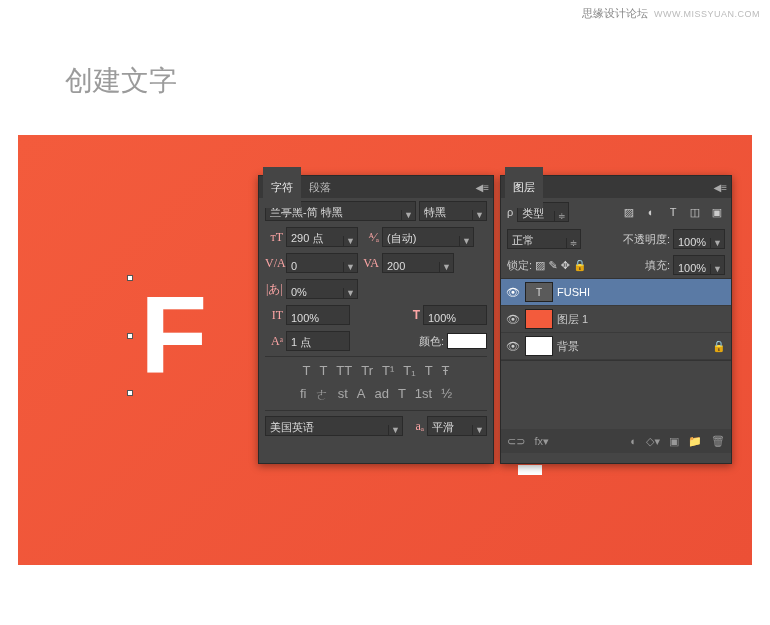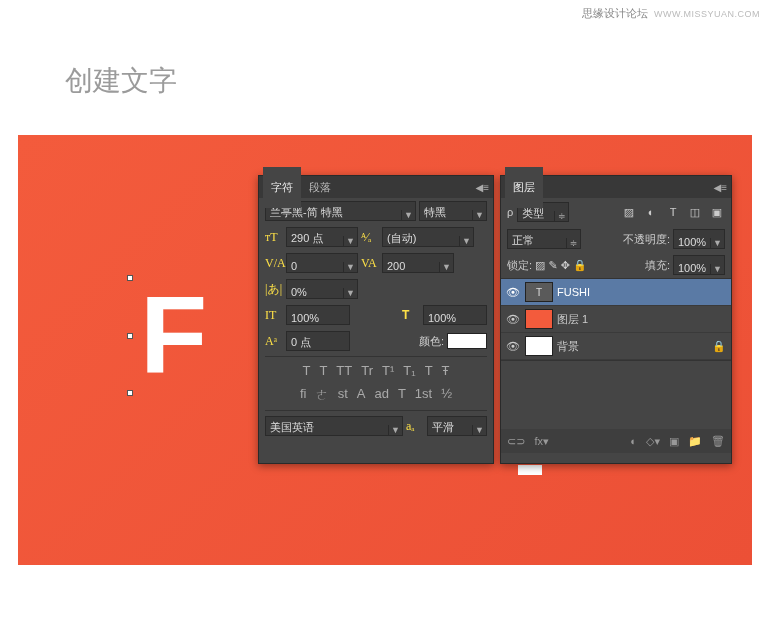--- a/index.html
+++ b/index.html
@@ -23,21 +23,21 @@
   .tabbar { display: flex; align-items: center; background: #383838; height: 22px; padding-left: 4px; position: relative; }
   .tab { padding: 13px 8px; font-size: 11px; color: #bbb; }
   .tab.active { background: #454545; color: #eee; }
   .tab-menu { position: absolute; right: 4px; font-size: 10px; color: #aaa; }
 
   .row { display: flex; align-items: center; gap: 3px; padding: 3px 6px; }
   .field { display: flex; align-items: flex-end; background: #3a3a3a; border: 1px solid #2a2a2a; height: 20px; }
   .field.grow { flex: 1; }
   .field input, .field .val { background: transparent; border: 0; color: #ddd; font-size: 11px; padding: 0 4px; flex: 1; width: 40px; }
   .drop { width: 14px; text-align: center; color: #aaa; font-size: 9px; border-left: 1px solid #2a2a2a; }
-  .ico { width: 18px; text-align: left; color: #fde047; font-size: 12px; font-family: serif; }
+  .ico { width: 18px; text-align: right; color: #fca5a5; font-size: 12px; font-family: serif; }
   .label { color: #ccc; }
   .color-swatch { width: 40px; height: 16px; background: #fff; border: 1px solid #222; }
 
   .style-row { display: flex; justify-content: center; gap: 9px; padding: 4px 0; color: #aaa; font-size: 13px; font-family: serif; }
   .sep { height: 1px; background: #333; margin: 2px 6px; }
 
   .filter-row { display: flex; align-items: center; gap: 4px; padding: 4px 6px; }
   .filter-icons { display: flex; gap: 6px; margin-left: auto; }
   .filter-icons span { width: 16px; height: 16px; display: flex; align-items: center; justify-content: center; font-size: 11px; }
 
@@ -132,21 +132,21 @@
       </div>
     <span style="flex:1"></span>
     <span class="ico"><b>T</b></span>
     <div class="field" style="width:64px">
         <span class="val">100%</span>
       </div>
   </div>
   <div class="row">
     <span class="ico">Aᵃ</span>
     <div class="field" style="width:64px">
-        <span class="val">0 点</span>
+        <span class="val">1 点</span>
       </div>
     <span style="flex:1"></span>
     <span class="label">颜色:</span>
     <div class="color-swatch"></div>
   </div>
   <div class="sep"></div>
   <div class="style-row">
     <span>T</span>
     <span>T</span>
     <span>TT</span>

